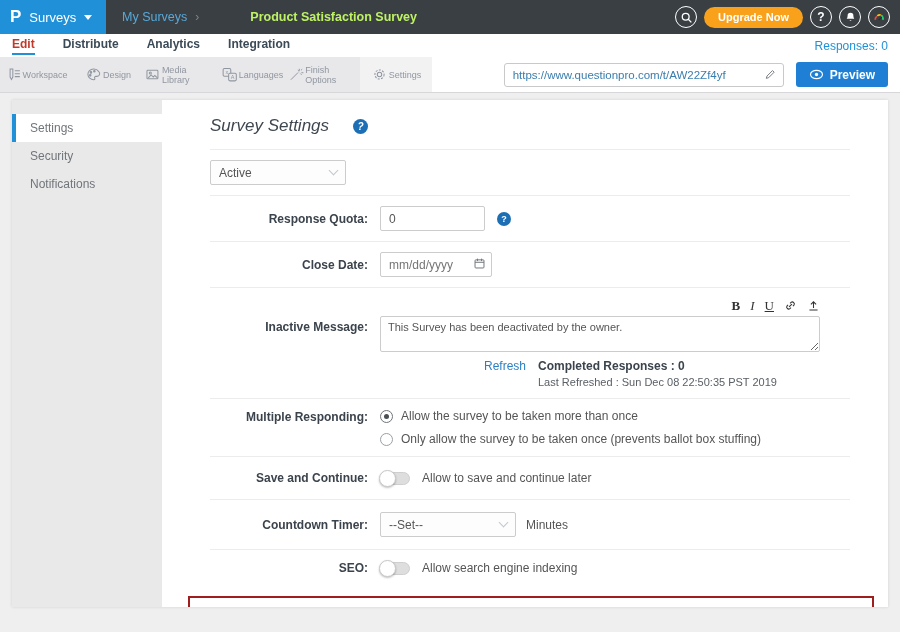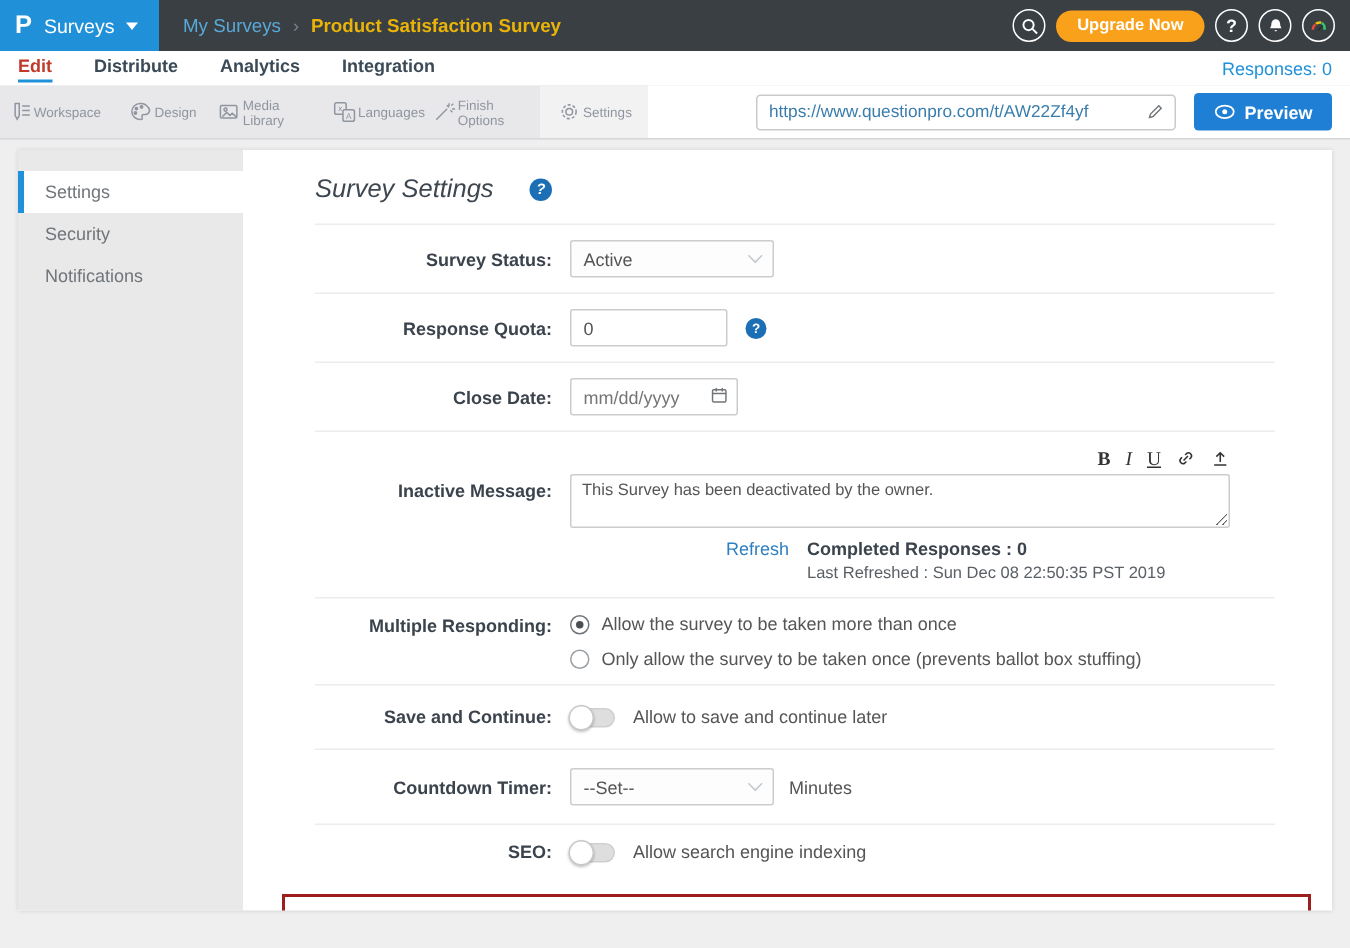--- a/index.html
+++ b/index.html
@@ -8,21 +8,21 @@
 
   
   .topbar { height:34px; background:#3a3f44; display:flex; align-items:center; color:#fff; }
   .logo-area { width:106px; height:34px; background:#2091d8; display:flex; align-items:center; padding:0 10px; gap:8px; flex-shrink:0; }
   .logo-p { font-size:17px; font-weight:bold; color:#fff; }
   .product-name { font-size:13px; color:#fff; }
   .caret-down { width:0; height:0; border-left:4px solid transparent; border-right:4px solid transparent; border-top:5px solid #fff; margin-top:1px; }
   .breadcrumb { display:flex; align-items:center; gap:8px; margin-left:16px; font-size:12.5px; }
   .bc-parent { color:#58a8d8; cursor:pointer; }
   .bc-sep { color:#7d858c; font-size:12px; }
-  .bc-title { color:#eab308; font-weight:bold; }
+  .bc-title { color:#bef264; font-weight:bold;margin-left:43px; }
   .topbar-right { margin-left:auto; display:flex; align-items:center; gap:7px; padding-right:10px; }
   .circle-btn { width:22px; height:22px; border:1.5px solid #fff; border-radius:50%; display:flex; align-items:center; justify-content:center; cursor:pointer; font-size:12px; font-weight:bold; color:#fff; }
   .upgrade-btn { background:#f9a11b; color:#fff; font-size:11px; font-weight:bold; border:none; border-radius:11px; height:21px; padding:0 14px; cursor:pointer; }
 
   
   .tabbar { height:23px; background:#fff; display:flex; align-items:center; padding:0 12px; }
   .tabs { display:flex; gap:28px; }
   .tab { font-size:12px; font-weight:bold; color:#3b4a57; cursor:pointer; padding-bottom:2px; }
   .tab.active { color:#c0392b; border-bottom:2px solid #2091d8; }
   .responses { margin-left:auto; font-size:12px; color:#2091d8; }
@@ -220,21 +220,20 @@
       <div class="side-item">Notifications</div>
     </div>
 
     <div class="main">
       <div class="page-title-row">
         <span class="page-title">Survey Settings</span>
         <span class="qmark">?</span>
       </div>
 
       <div class="frow center">
-        <div class="flabel">Survey Status:</div>
         <div class="fctrl">
           <div class="selectbox">
             <span>Active</span>
             <span class="chev"></span>
           </div>
         </div>
       </div>
 
       <div class="frow center">
         <div class="flabel">Response Quota:</div>

